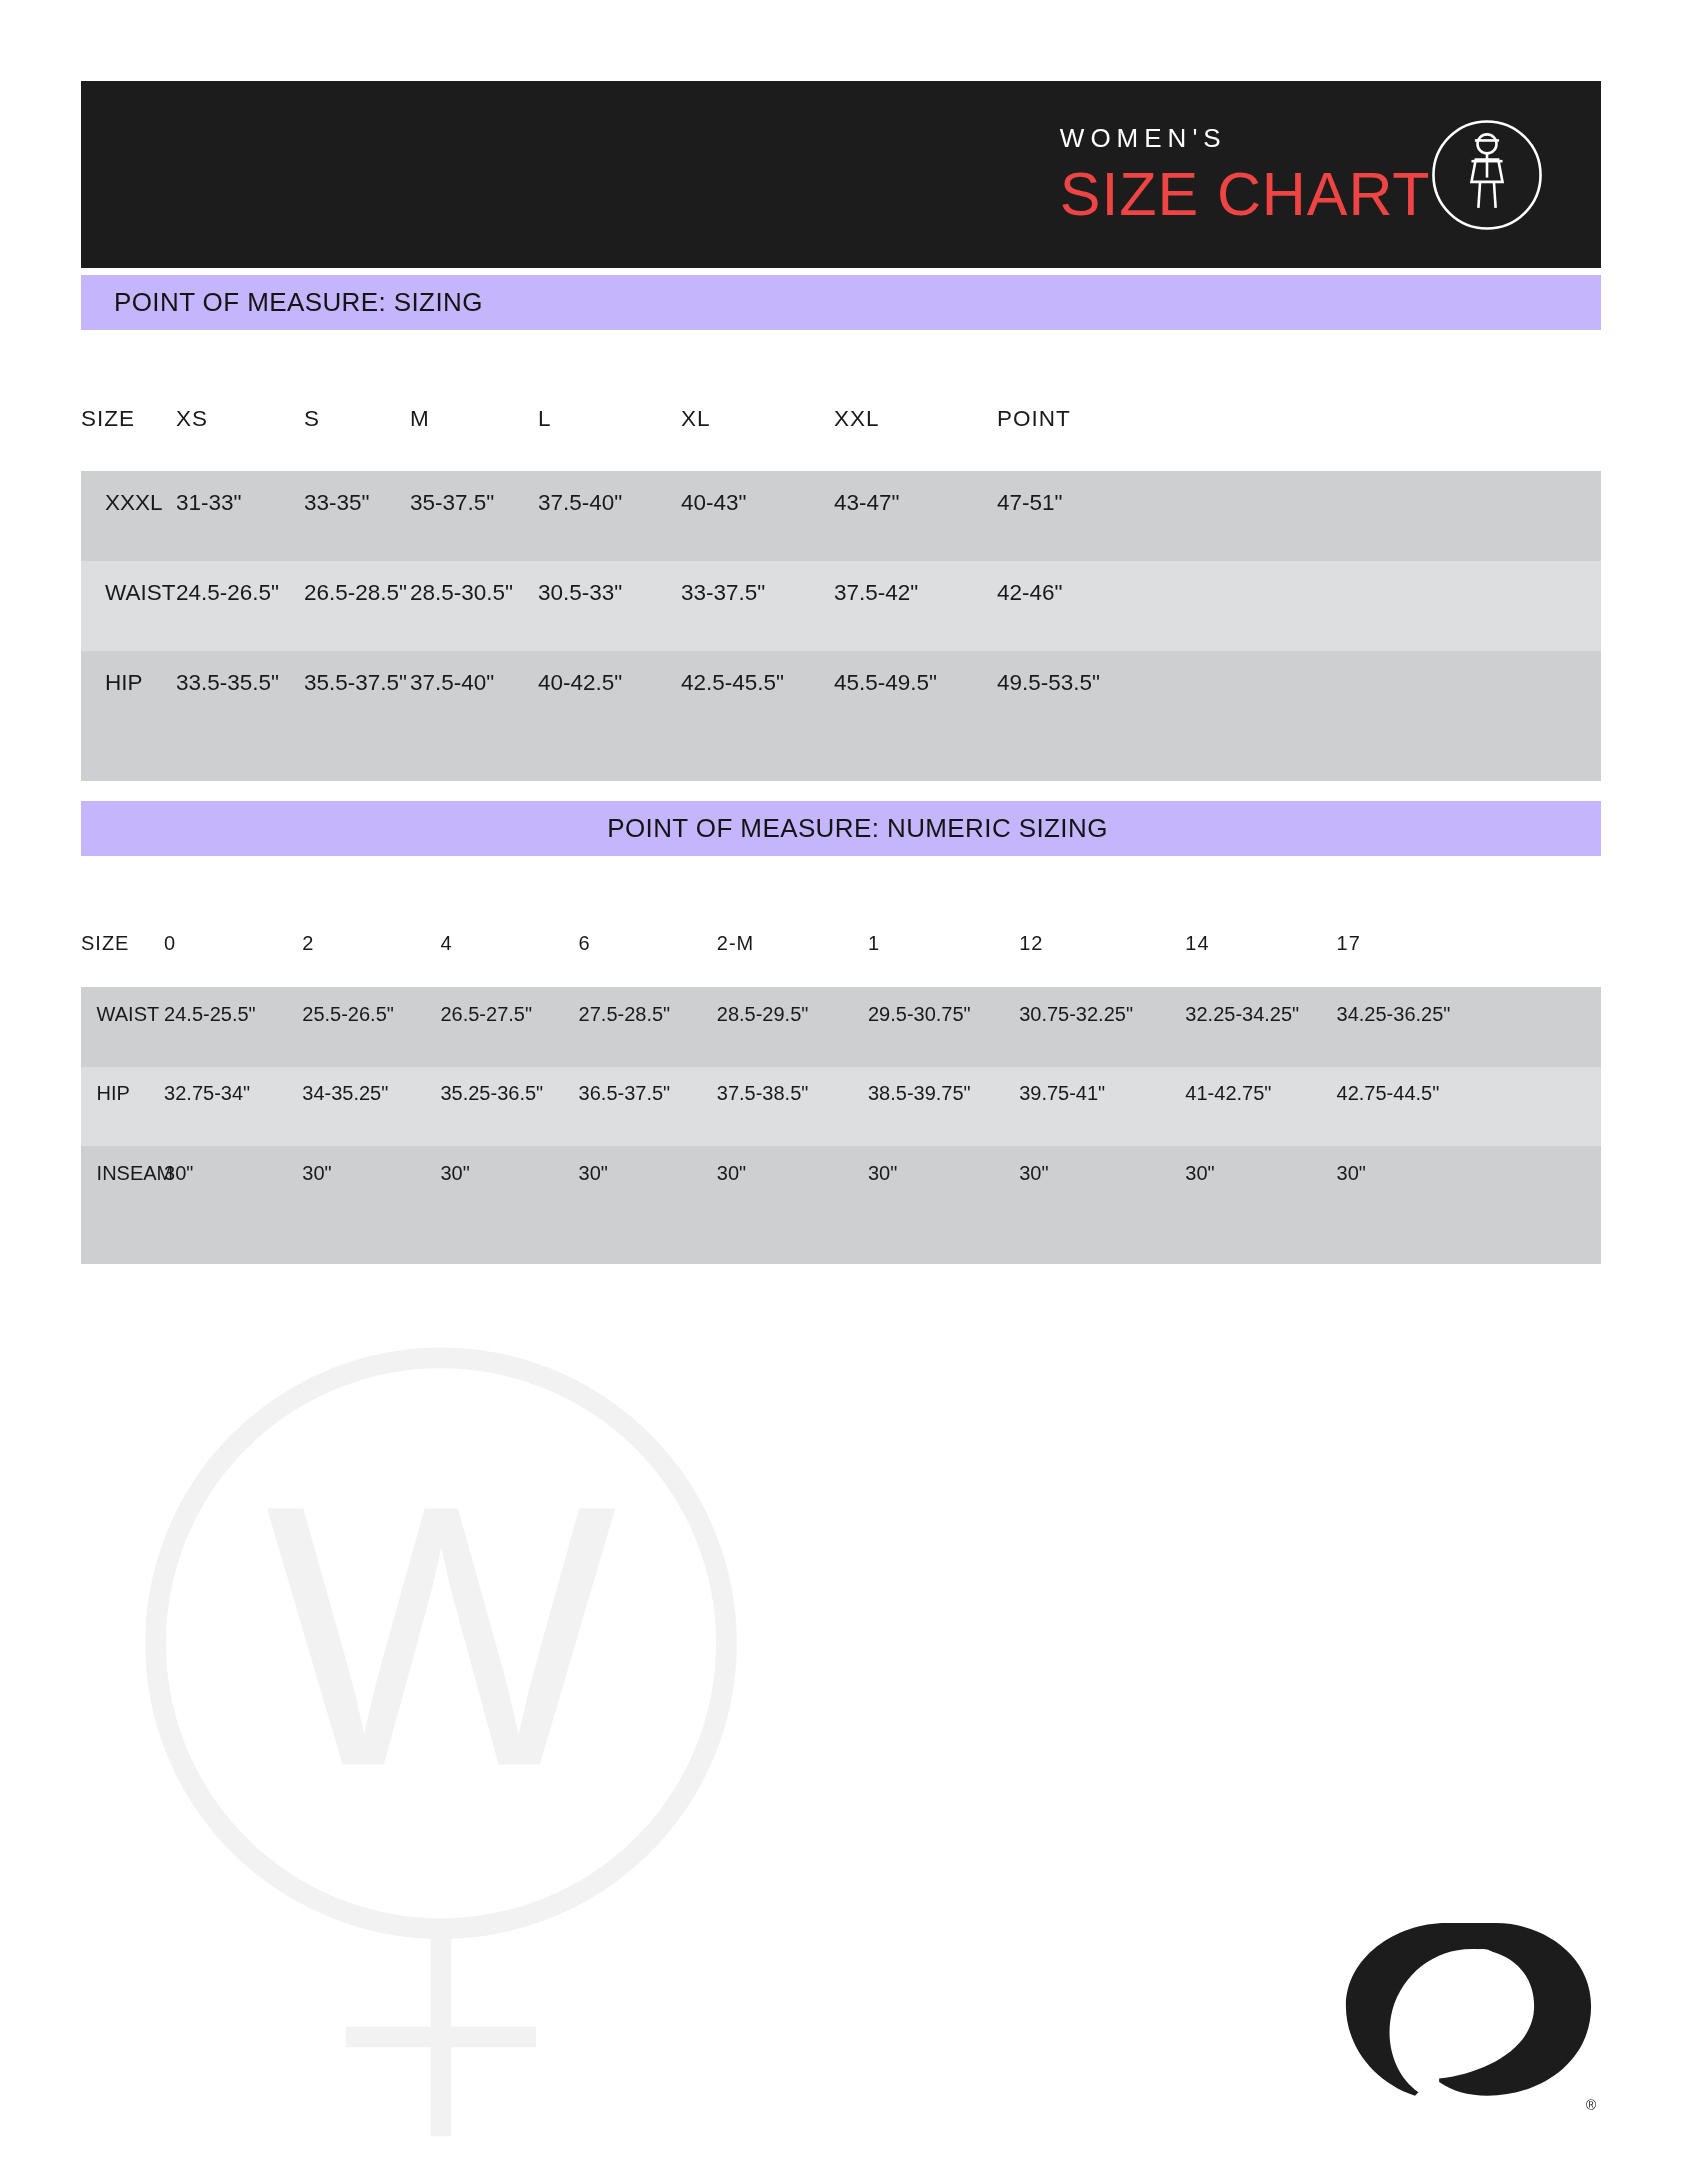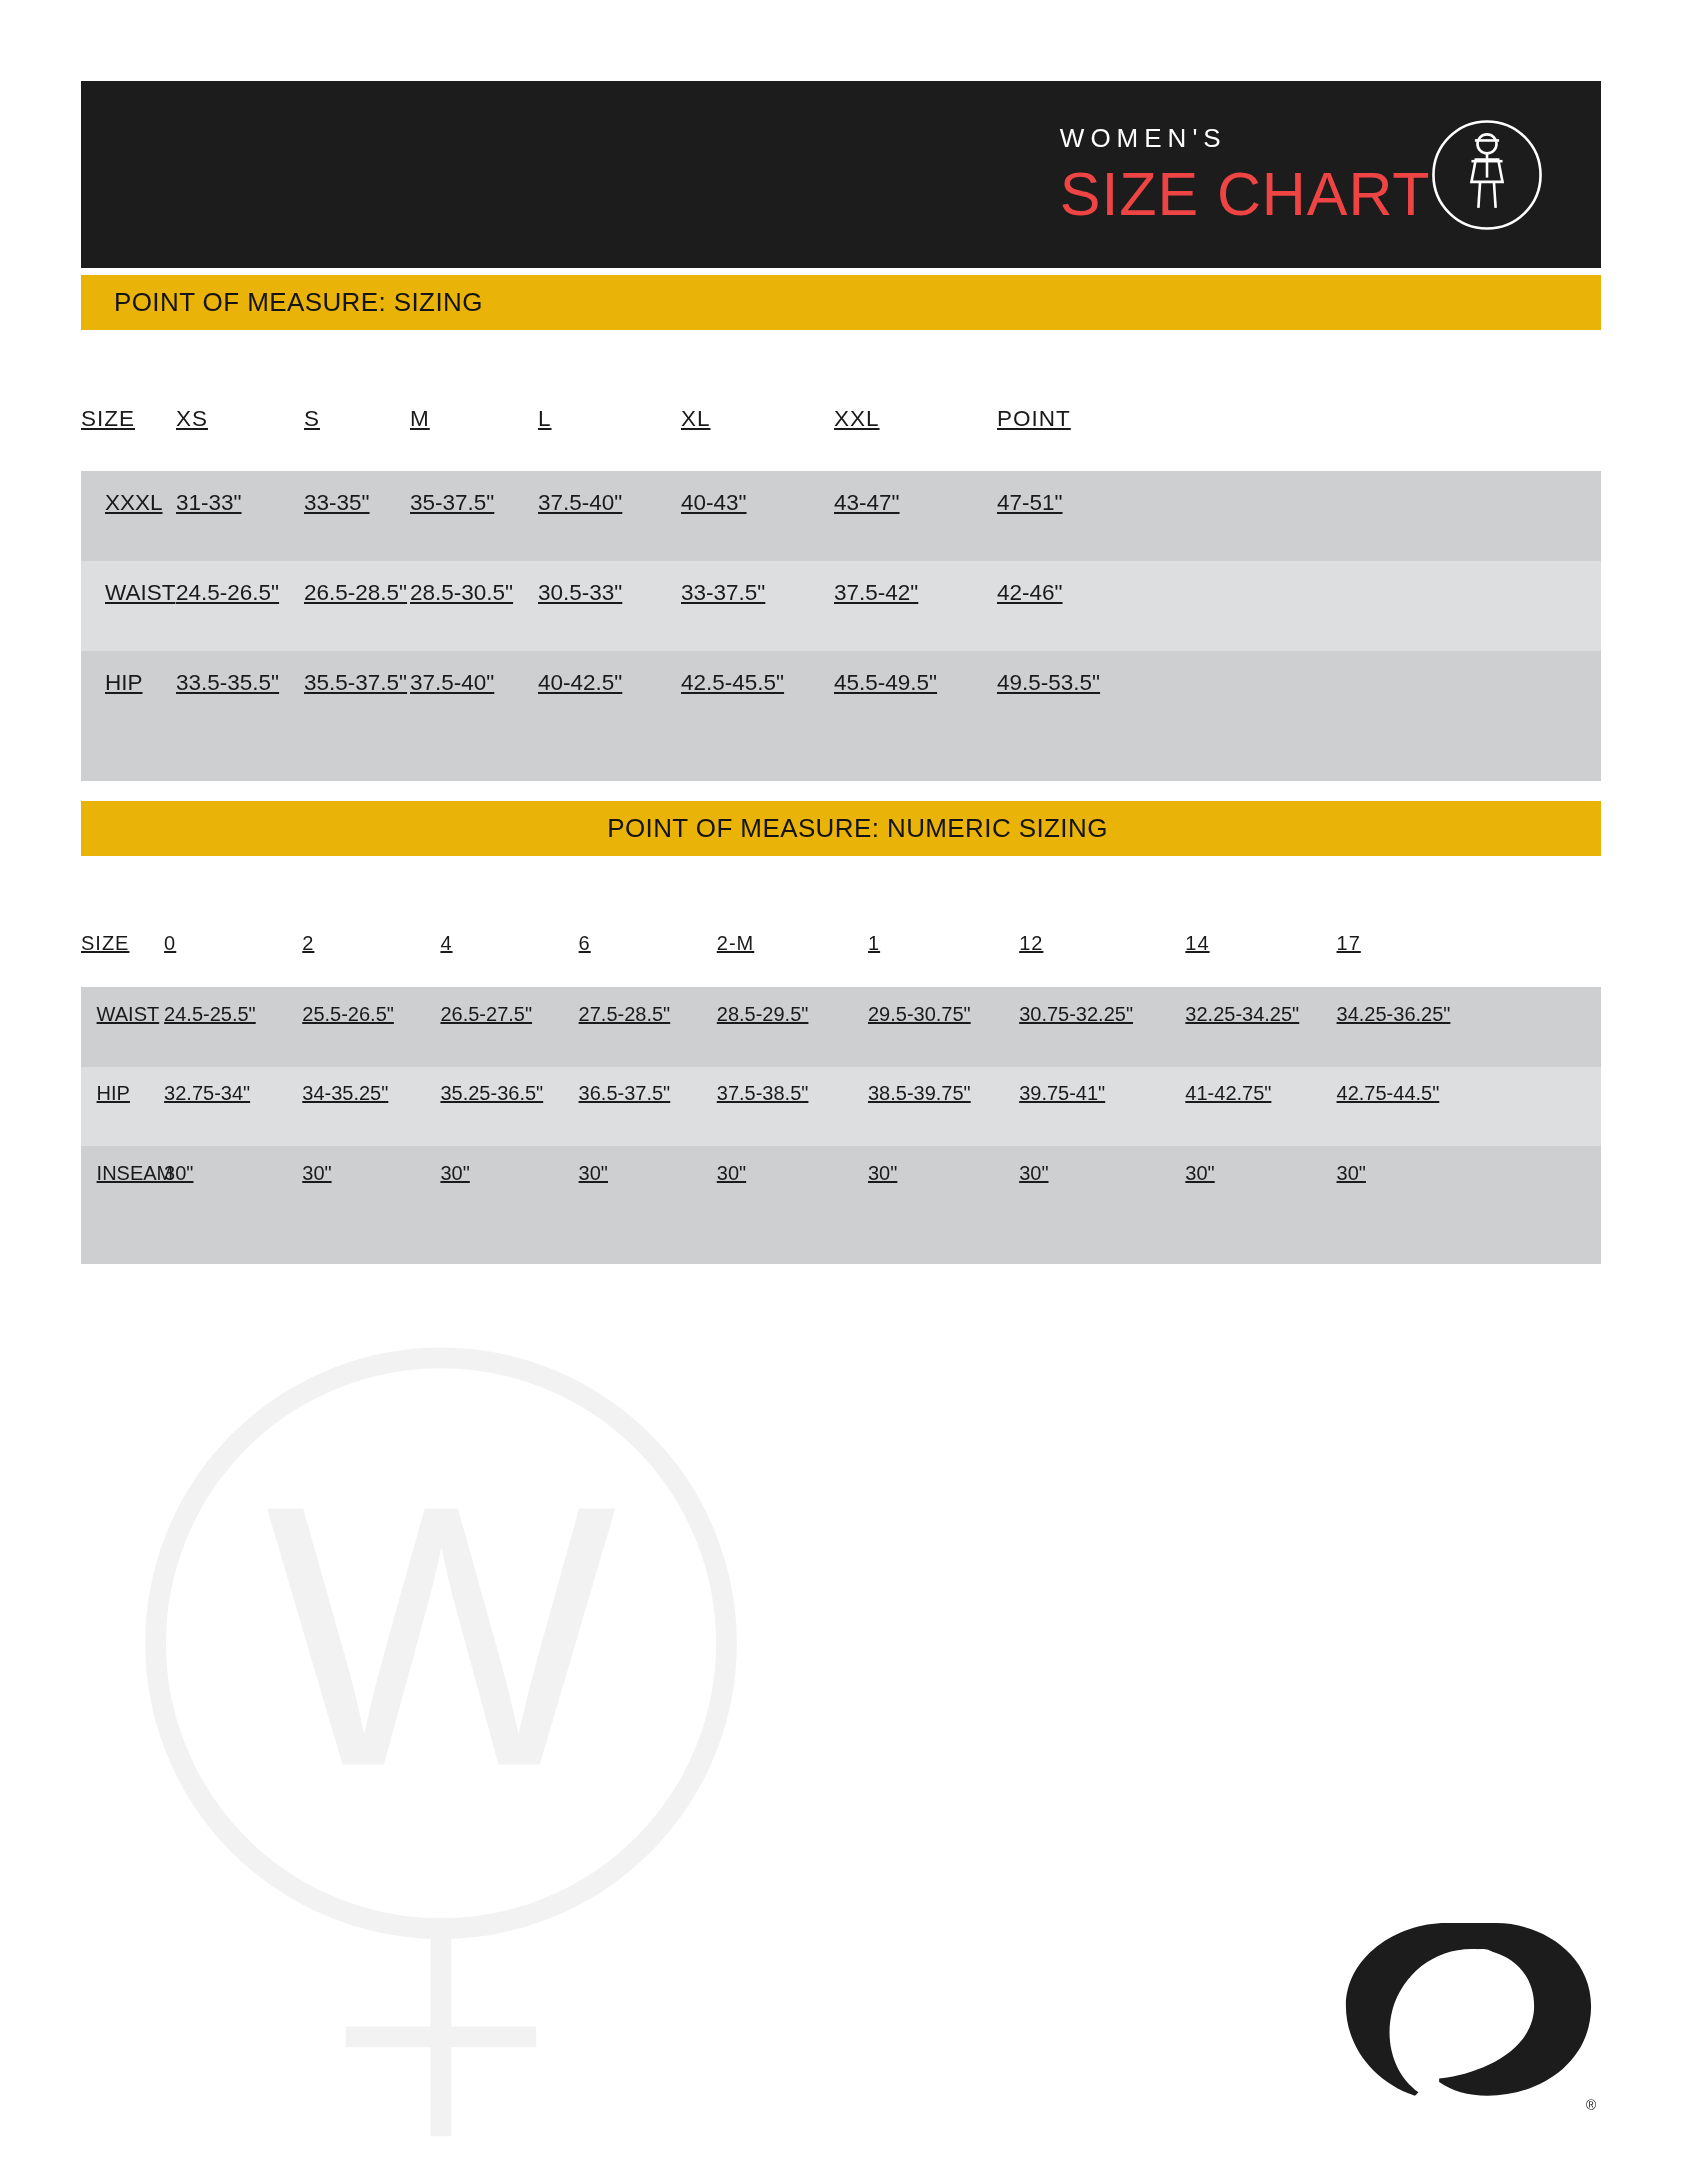--- a/index.html
+++ b/index.html
@@ -56,38 +56,37 @@
     flex: none;
     margin-right: 8.6px;
   }
 
   
   .section-band {
     position: absolute;
     left: 81px;
     width: 1520px;
     height: 55px;
-    background: #eab308;
+    background: #c4b5fd;
     display: flex;
     align-items: center;
     padding-left: 33px;
     box-sizing: border-box;
   }
   .section-band .band-label {
     font-size: 26px;
     letter-spacing: 0.4px;
     color: #141414;
   }
 
   
   table {
     position: absolute;
     border-collapse: collapse;
     table-layout: fixed;
-    text-decoration: underline;
   }
   table td, table th {
     text-align: left;
     vertical-align: top;
     font-weight: 400;
     color: #1a1a1a;
   }
 
   
   #table-sizing {

